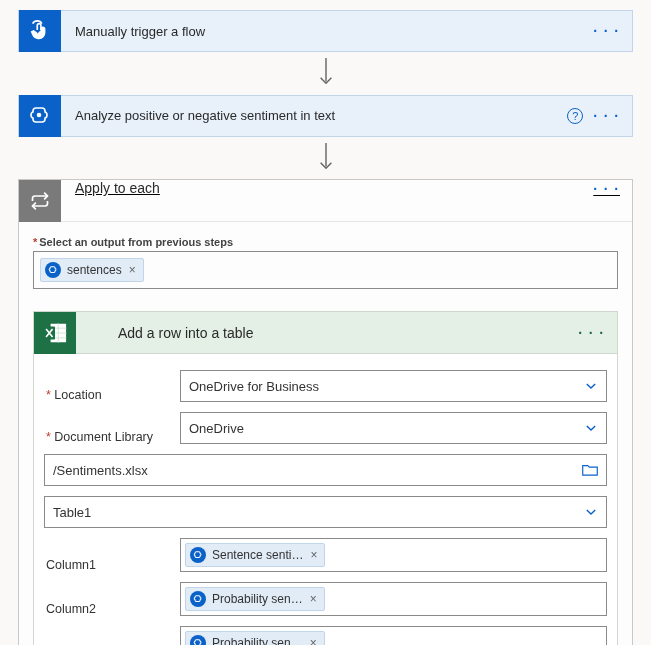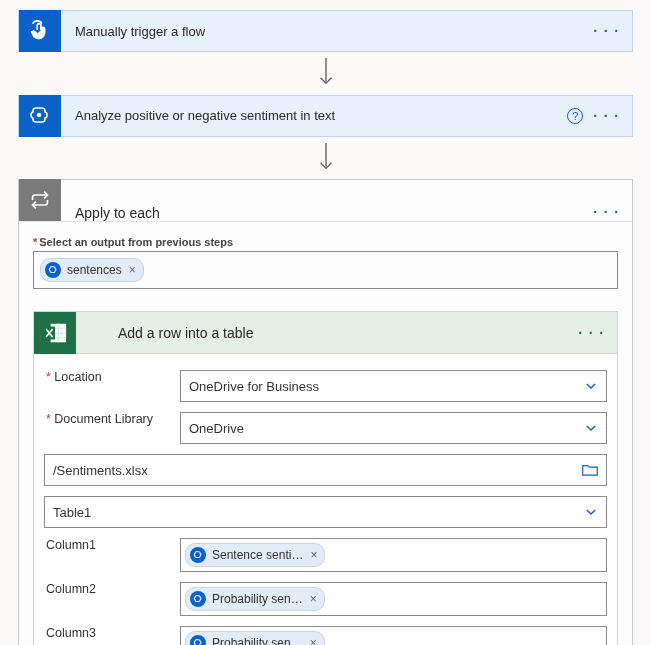--- a/index.html
+++ b/index.html
@@ -7,39 +7,39 @@
   .canvas { padding: 8px 18px; }
   .card { border: 1px solid #c2d4ea; background: #e8f0fa; display: flex; align-items: center; height: 42px; margin-top: 2px; justify-content: space-between; }
   .card .iconbox { width: 42px; height: 42px; background: #0a62c9; display: flex; align-items: center; justify-content: center; color: #fff; flex-shrink: 0; }
   .card .title { flex: 1; padding-left: 14px; font-size: 13px; color: #2a2a2a; }
   .card .right { display: flex; align-items: center; gap: 10px; padding-right: 12px; }
   .ellipsis { color: #0a62c9; font-size: 14px; letter-spacing: 1px; cursor: pointer; font-weight: bold; }
   .help-icon { width: 16px; height: 16px; border: 1px solid #0a62c9; border-radius: 50%; display: flex; align-items: center; justify-content: center; color: #0a62c9; font-size: 11px; cursor: pointer; }
   .arrow-wrap { display: flex; justify-content: center; margin: 6px 0; }
   .arrow-svg { width: 18px; }
   .outer { border: 1px solid #c8c8c8; background: #fdfdfd; margin-top: 2px; }
-  .outer-header { display: flex; align-items: flex-end; height: 42px; background: #fdfdfd; border-bottom: 1px solid #e6e6e6; }
+  .outer-header { display: flex; align-items: flex-start; height: 42px; background: #fdfdfd; border-bottom: 1px solid #e6e6e6; text-decoration: underline; }
   .outer-header .iconbox { width: 42px; height: 42px; background: #7a7a7a; display: flex; align-items: center; justify-content: center; color: #fff; flex-shrink: 0; }
   .outer-header .title { flex: 1; padding-left: 14px; font-size: 14px; color: #2a2a2a; }
   .outer-header .right { padding-right: 12px; }
   .outer-body { padding: 0 14px 14px 14px; }
   .req-label { font-size: 11px; color: #444; margin-top: 14px; font-weight: bold; }
   .req-label::before { content: "*"; color: #c0392b; margin-right: 2px; }
   .token-input { border: 1px solid #8a8a8a; padding: 6px; margin-top: 3px; display: flex; align-items: center; min-height: 32px; }
-  .token { background: #e1ecf7; border: 1px solid #c2d4ea; border-radius: 10px; display: inline-flex; align-items: center; font-size: 12px; color: #333; height: 24px; }
+  .token { background: #e1ecf7; border: 1px solid #c2d4ea; border-radius: 2px; display: inline-flex; align-items: center; font-size: 12px; color: #333; height: 24px; }
   .token .tcircle { width: 16px; height: 16px; border-radius: 50%; background: #0a62c9; margin: 0 6px 0 4px; display: flex; align-items: center; justify-content: center; }
   .token .tx { color: #666; padding: 0 7px 0 5px; cursor: pointer; font-size: 12px; }
   .nested { border: 1px solid #cfd7cf; margin-top: 22px; }
   .nested-header { display: flex; align-items: center; height: 42px; background: #e4efe6; border-bottom: 1px solid #cfd7cf; gap: 28px; }
   .nested-header .iconbox { width: 42px; height: 42px; background: #1e7045; display: flex; align-items: center; justify-content: center; flex-shrink: 0; }
   .nested-header .title { flex: 1; padding-left: 14px; font-size: 14px; color: #2a2a2a; }
   .nested-header .right { padding-right: 12px; }
   .nested-header .ellipsis { color: #1a6b41; }
   .nested-body { padding: 10px 10px 14px 10px; background: #fff; }
-  .formrow { display: flex; align-items: flex-start; margin-top: 10px; }
+  .formrow { display: flex; align-items: flex-end; margin-top: 10px; }
   .formrow:first-child { margin-top: 6px; }
   .flabel { width: 136px; font-size: 12.5px; color: #333; padding-left: 2px; }
   .flabel.req::before { content: "* "; color: #c0392b; }
   .fcontrol { flex: 1; border: 1px solid #8a8a8a; height: 32px; display: flex; align-items: center; padding: 0 8px; font-size: 13px; color: #333; justify-content: space-between; background: #fff; }
   .fcontrol.token-hold { padding: 4px; height: auto; min-height: 34px; justify-content: flex-start; }
   .chev { width: 14px; height: 14px; }
   .folder { width: 16px; height: 14px; }
   .token .tlabel { padding-right: 2px; }
   .xl-svg { width: 26px; height: 26px; }
   .ai-svg { width: 24px; height: 24px; }

